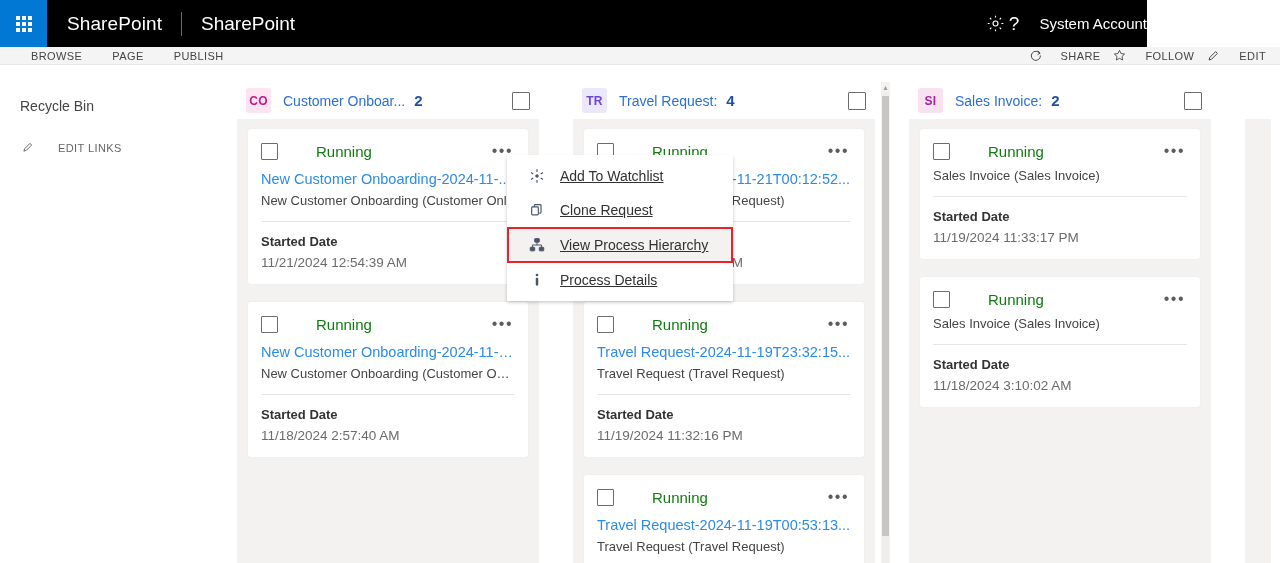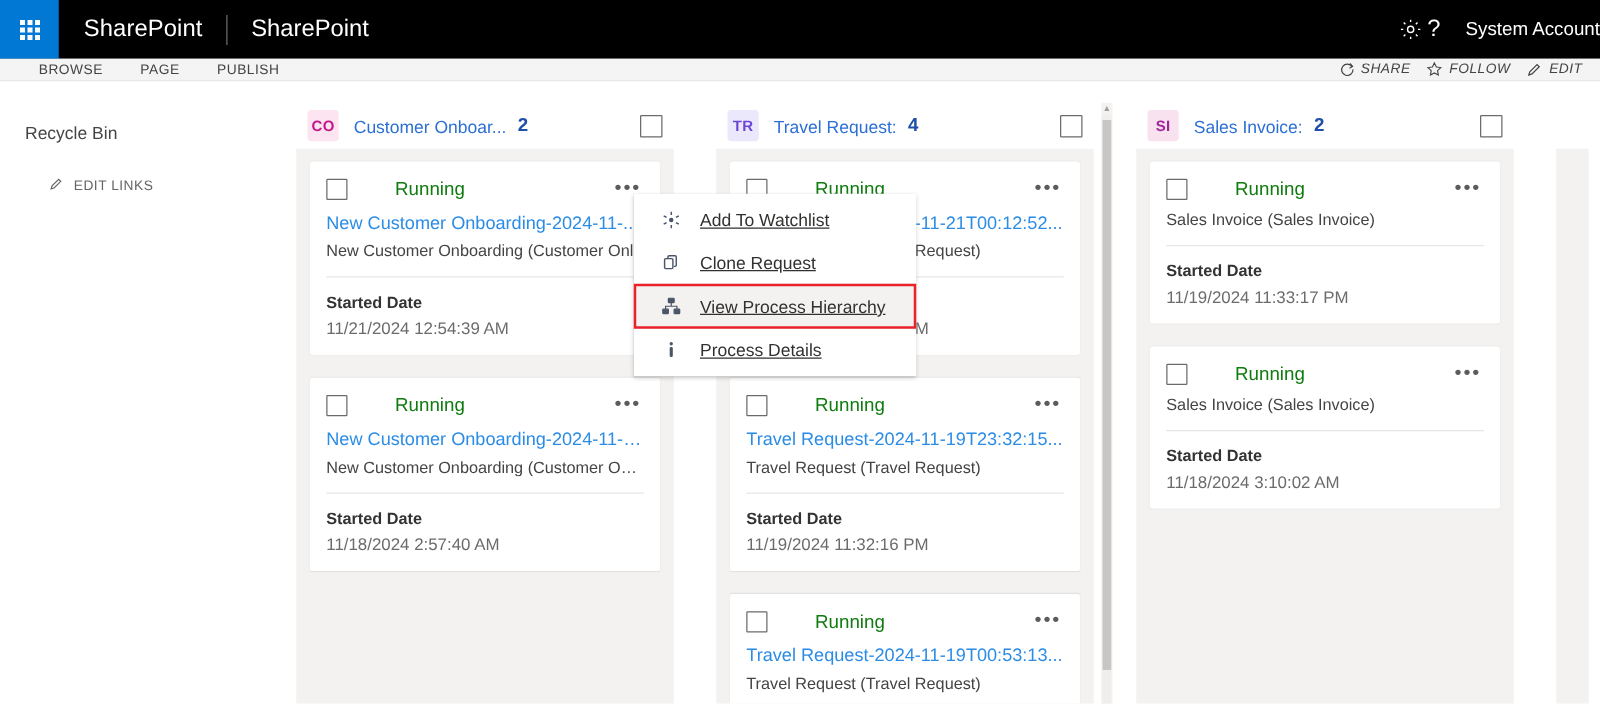--- a/index.html
+++ b/index.html
@@ -6,21 +6,21 @@
   html, body {
     width: 1280px; height: 563px;
     font-family: "Liberation Sans", sans-serif;
     background: #ffffff;
     overflow: hidden;
   }
 
   
   .suitebar {
     position: absolute; top: 0; left: 0;
-    width: 1280px; height: 47px;
+    width: 1147px; height: 47px;
     background: #000000;
     display: flex; align-items: center;
   }
   .waffle {
     width: 47px; height: 47px;
     background: #0078d4;
     display: flex; align-items: center; justify-content: center;
     flex: 0 0 47px;
   }
   .waffle-grid {
@@ -66,40 +66,39 @@
   .ribbon-tab {
     font-size: 11px; color: #444444; letter-spacing: .4px;
     padding: 0 15px; line-height: 34px; cursor: pointer;
     text-transform: uppercase;
   }
   .ribbon-right {
     margin-left: auto; display: flex; align-items: center;
     padding-right: 14px; gap: 13px;
   }
   .ribbon-act {
-    display: flex; gap: 5px;
+    display: flex; align-items: center; gap: 19px;
     font-size: 11px; color: #444444; letter-spacing: .4px; cursor: pointer;
     text-transform: uppercase;
-    font-style: italic;
   }
   .ribbon-act svg { display: block; }
 
   
   .leftnav {
     position: absolute; top: 82px; left: 0;
     width: 220px; height: 481px; background: #ffffff;
   }
   .leftnav-item {
     font-size: 14px; color: #444444;
     padding: 0 0 0 20px; line-height: 20px; margin-top: 14px; cursor: pointer;
   }
   .editlinks {
-    display: flex; align-items: center; gap: 8px;
+    display: flex; align-items: center; gap: 24px;
     font-size: 11px; color: #666666; letter-spacing: .4px;
-    padding-left: 39px; margin-top: 25px; cursor: pointer;
+    padding-left: 22px; margin-top: 25px; cursor: pointer;
     text-transform: uppercase;
   }
 
   
   .board {
     position: absolute; top: 82px; left: 220px;
     width: 1060px; height: 481px;
     background: #ffffff;
     display: flex;
     overflow: hidden;

